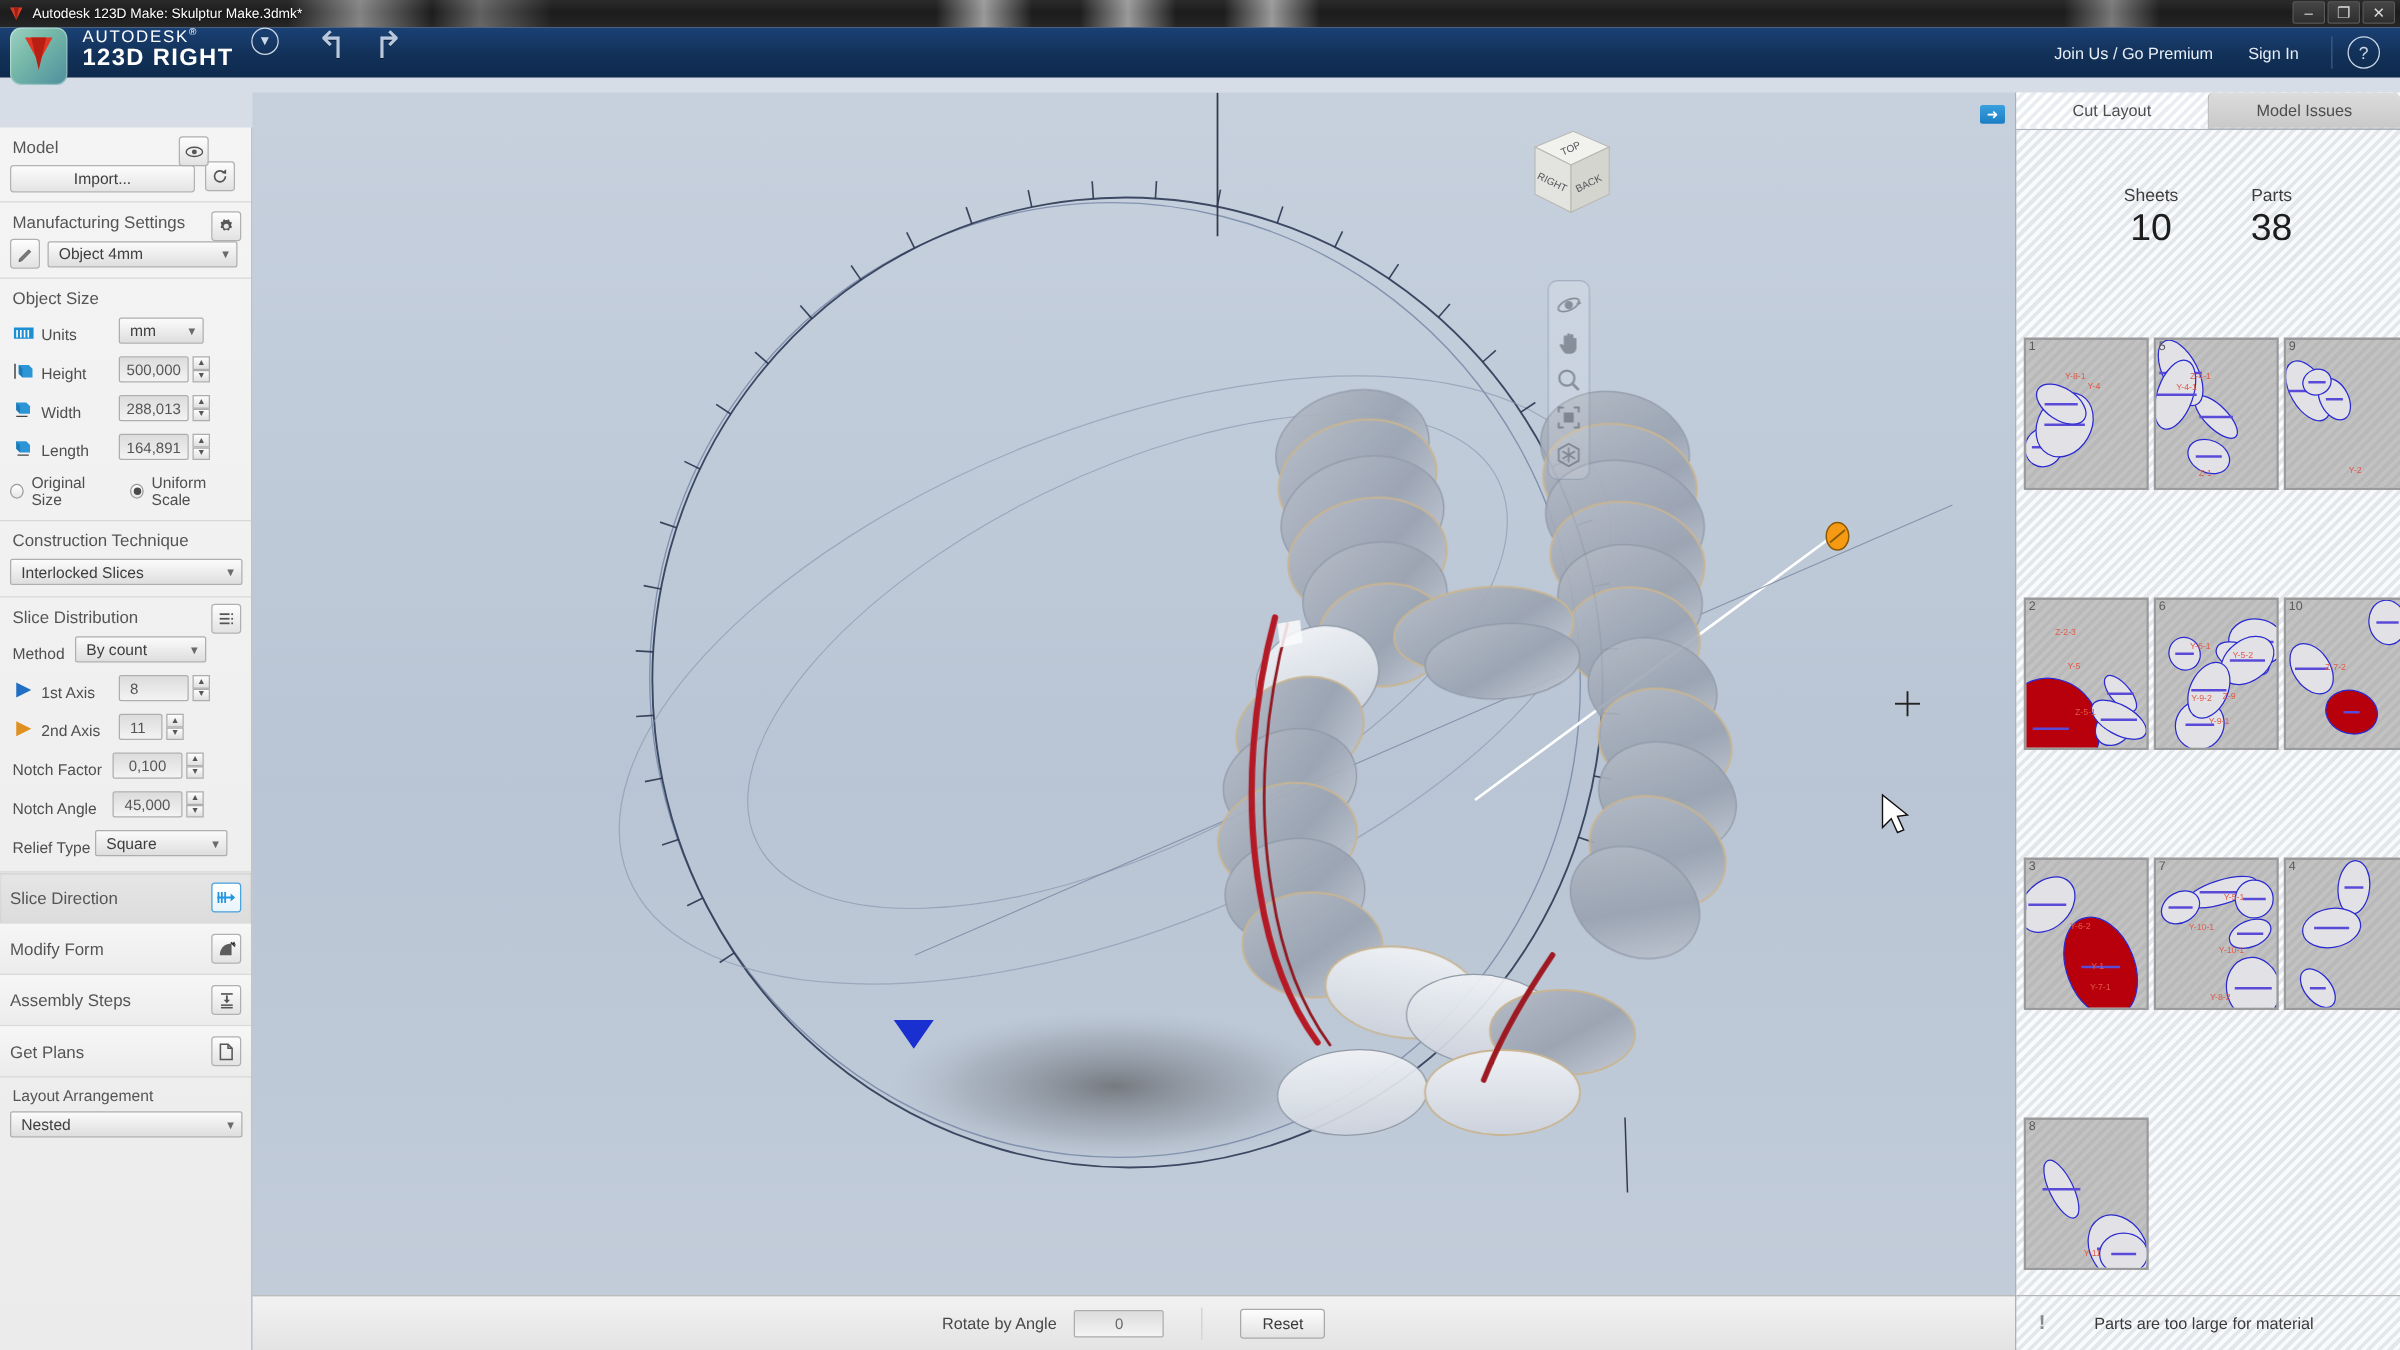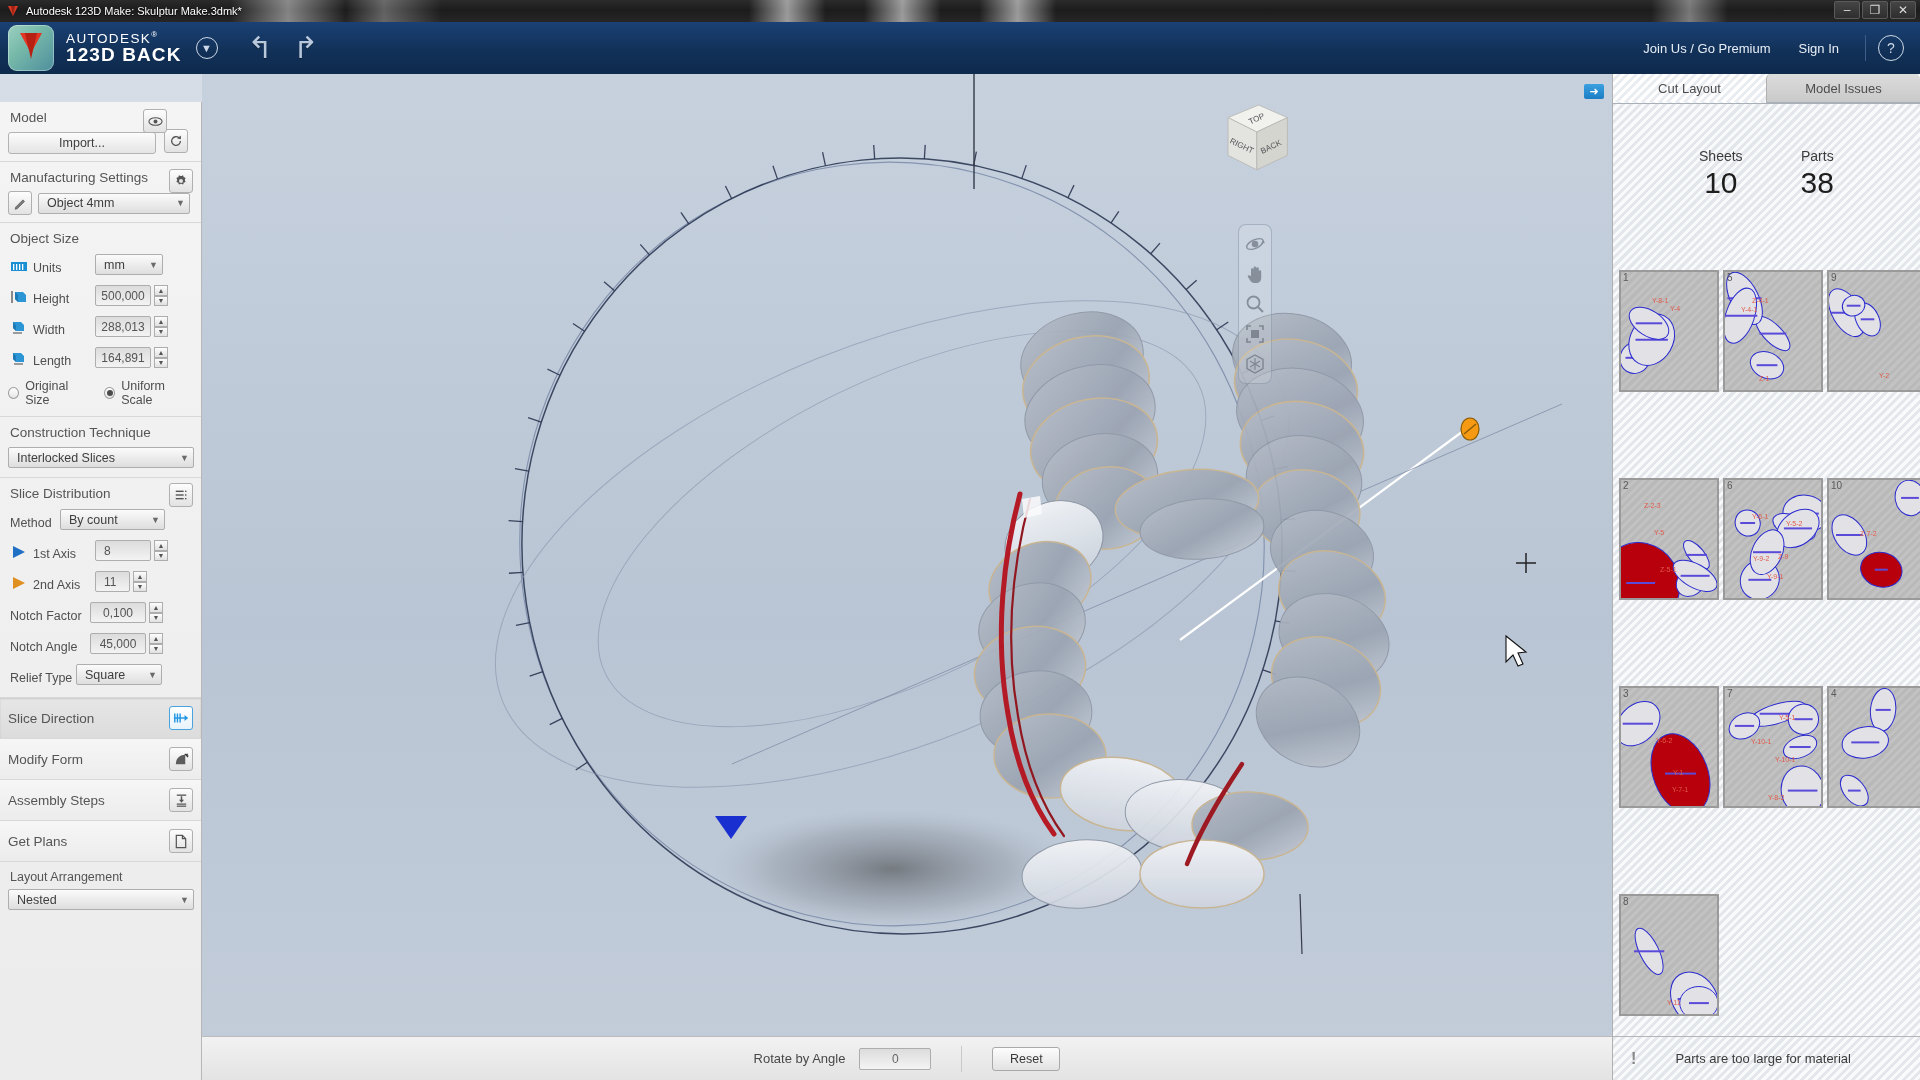--- a/index.html
+++ b/index.html
@@ -36,23 +36,23 @@
   }
   #win-buttons div {
     width: 26px; height: 18px; display:flex; align-items:center; justify-content:center;
     color: #dcdcdc; font-size: 12px;
     background: linear-gradient(180deg,#454545,#2e2e2e);
     border: 1px solid #5a5a5a; border-radius: 2px;
   }
 
   
   #appbar {
-    position: absolute; left: 0; top: 22px; width: 1920px; height: 52px;
+    position: absolute; left: 0; top: 22px; width: 1920px; height: 40px;
     background: linear-gradient(180deg, #1a4175 0%, #123158 55%, #0e2a4d 100%);
-    display: flex; align-items: center;
+    display: flex; 
   }
   #brand-logo {
     width: 46px; height: 46px; margin-left: 8px; border-radius: 9px;
     background: linear-gradient(135deg,#9dd0c0 0%, #76b9a9 40%, #4e8e9e 100%);
     position: relative; overflow: hidden;
     box-shadow: inset 0 0 0 1px rgba(255,255,255,.35);
   }
   #brand-logo .tri {
     position:absolute; left: 12px; top: 8px; width: 0; height: 0;
     border-left: 11px solid transparent; border-right: 11px solid transparent;
@@ -246,21 +246,21 @@
   </div>
 </div>
 
 <div id="appbar">
   <div id="brand-logo">
     <div class="tri"></div>
     <div class="tri2"></div>
   </div>
   <div id="brand-text">
     <div class="l1"><span>AUTODESK</span><sup>®</sup></div>
-    <div class="l2"><span>123D BACK</span></div>
+    <div class="l2"><span>123D RIGHT</span></div>
   </div>
   <div class="hdr-circle-btn">▼</div>
   <div class="hdr-arrow">↰</div>
   <div class="hdr-arrow" style="transform:scaleX(-1);margin-left:20px;">↰</div>
   <div id="hdr-right">
     <div class="link">Join Us / Go Premium</div>
     <div class="link">Sign In</div>
     <div class="sep"></div>
     <div class="hdr-circle-btn" style="margin-left:0;width:26px;height:26px;font-size:14px;">?</div>
   </div>
@@ -470,21 +470,21 @@
       <span class="lbl" style="width:80px;">Notch Angle</span>
       <div class="field" style="width:56px;">45,000</div>
       <div class="spin">
           <div>▲</div>
           <div>▼</div>
         </div>
     </div>
 
     <div class="big-row">
       <span class="lbl" style="width:66px;">Relief Type</span>
-      <div class="dropdown" style="width:86px;">
+      <div class="dropdown" style="width:106px;">
         <span>Square</span>
         <span class="caret">▼</span>
       </div>
     </div>
   </div>
 
   <div class="accordion active">
     <span class="sb-title">Slice Direction</span>
     <div class="sb-btn sel" style="position:static;">
       <svg width="16" height="14" viewBox="0 0 18 14">

